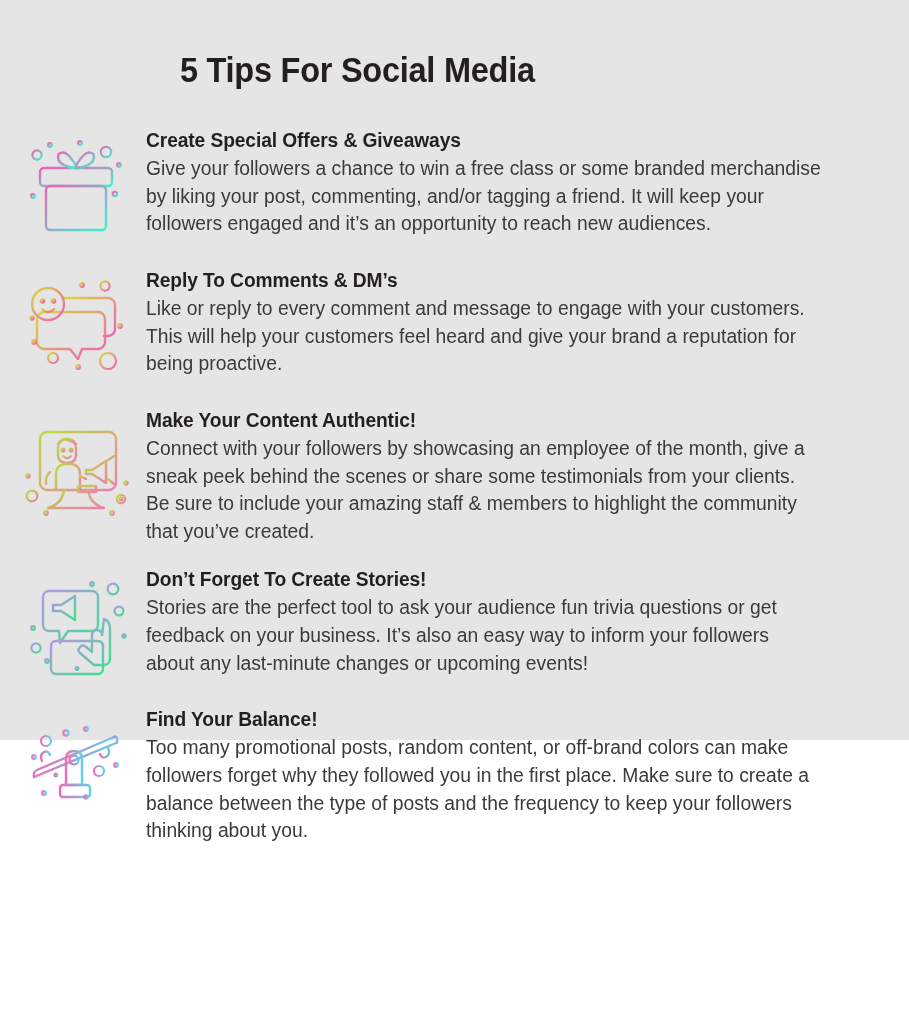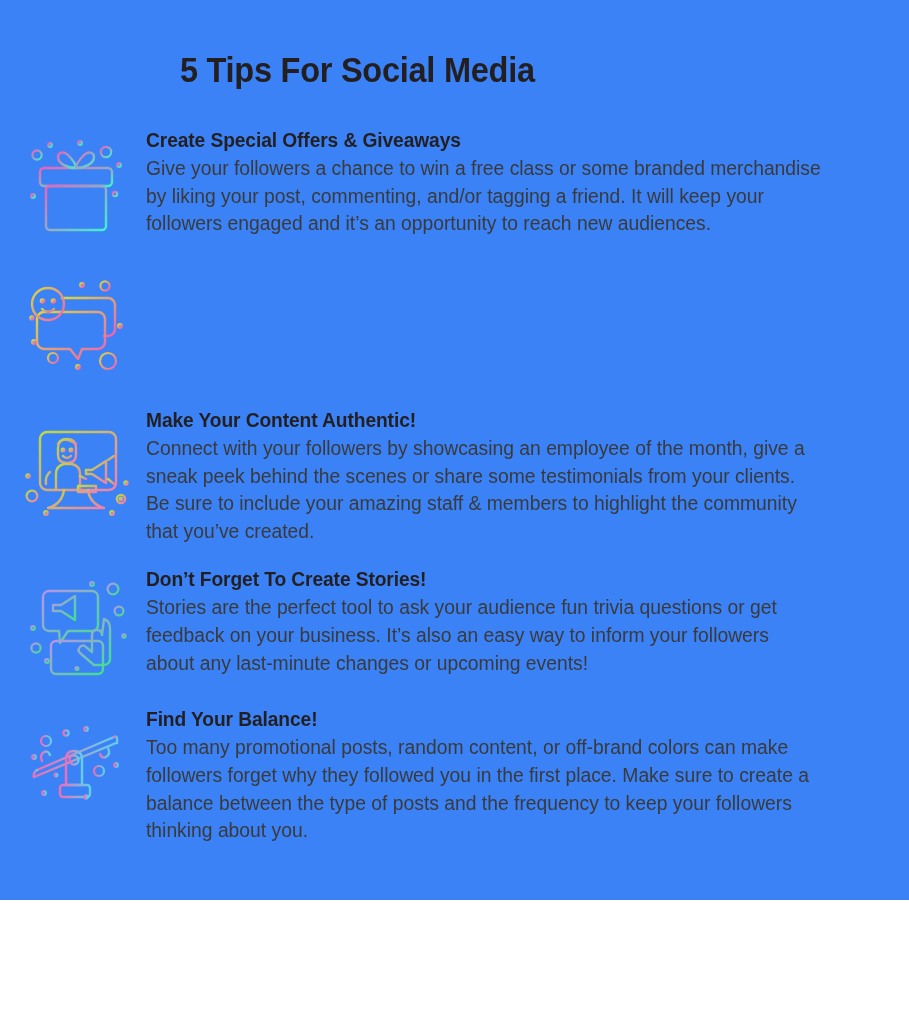--- a/index.html
+++ b/index.html
@@ -10,22 +10,22 @@
   body {
     width: 909px;
     height: 1024px;
     font-family: "Liberation Sans", sans-serif;
     color: #2b2b2b;
     overflow: hidden;
   }
   .page {
     position: relative;
     width: 909px;
-    height: 900px;
-    background: #3b82f6;
+    height: 740px;
+    background: #e5e5e5;
   }
   .page-title {
     position: absolute;
     left: 180px;
     top: 50px;
     font-family: "Liberation Sans", sans-serif;
     font-size: 35px;
     font-weight: bold;
     letter-spacing: -0.3px;
     color: #231f20;
@@ -153,20 +153,24 @@
             <circle cx="88" cy="87" r="8"></circle>
             <circle cx="33" cy="84" r="5"></circle>
             <circle cx="85" cy="12" r="4.6"></circle>
             <circle cx="62" cy="11" r="1.8"></circle>
             <circle cx="100" cy="52" r="1.8"></circle>
             <circle cx="14" cy="68" r="1.8"></circle>
             <circle cx="58" cy="93" r="1.8"></circle>
             <circle cx="12" cy="44" r="1.6"></circle>
           </g>
         </svg>
+      </div>
+      <div class="tip-body">
+        <h3 class="tip-heading">Reply To Comments &amp; DM’s</h3>
+        <p class="tip-text">Like or reply to every comment and message to engage with your customers. This will help your customers feel heard and give your brand a reputation for being proactive.</p>
       </div>
     </div>
 
     <div class="tip">
       <div class="tip-icon">
         <svg width="112" height="112" viewBox="0 0 112 112" aria-hidden="true">
           <defs>
             <linearGradient id="g4" x1="0" y1="0" x2="1" y2="1">
               <stop offset="0" stop-color="#b8dd3f"></stop>
               <stop offset="1" stop-color="#ef7fae"></stop>

